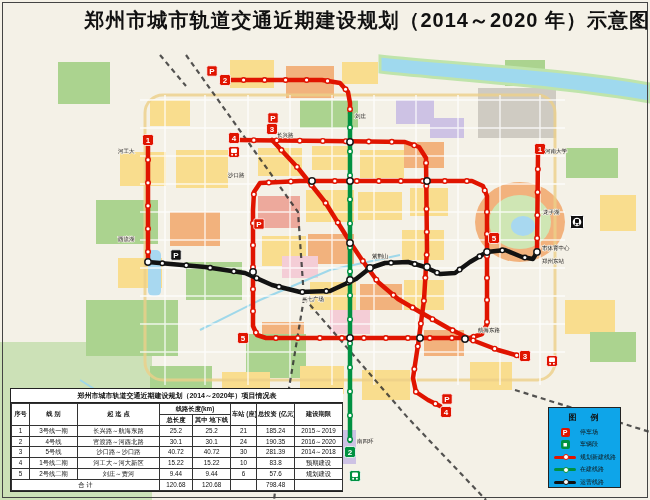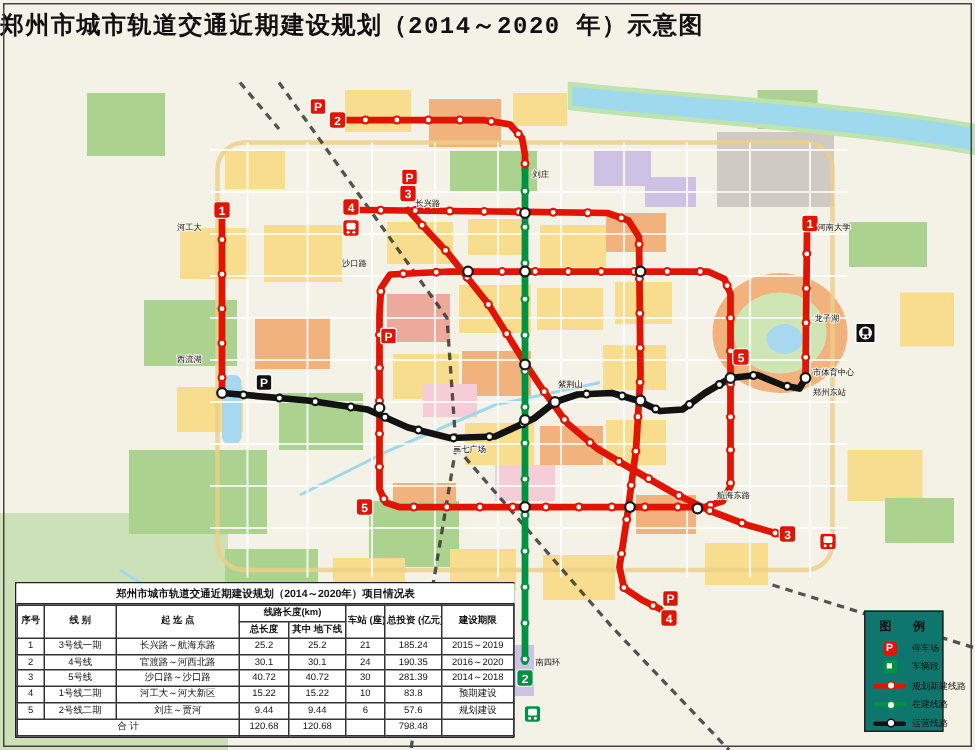--- a/index.html
+++ b/index.html
@@ -1,39 +1,39 @@
 <!DOCTYPE html>
 <html><head>
 <meta charset="utf-8">
 <style>
   html,body{margin:0;padding:0;background:#888;}
   .stage{position:relative;width:650px;height:500px;background:#f4f1e7;overflow:hidden;
          font-family:"Liberation Sans","DejaVu Sans",sans-serif;outline:1px solid #222;}
   .frame{position:absolute;inset:2px;border:1px solid #444;pointer-events:none;z-index:40;}
-  .map-title{position:absolute;top:7px;left:0;width:100%;text-align:left;z-index:30;
-             font-family:Liberation Mono, monospace;
-             font-size:16px;font-weight:bold;color:#111;letter-spacing:1px;}
+  .map-title{position:absolute;top:7px;left:0;width:100%;text-align:right;z-index:30;
+             font-family:Liberation Sans, sans-serif;
+             font-size:20px;font-weight:bold;color:#111;letter-spacing:1px;}
   svg.city{position:absolute;left:0;top:0;z-index:1;}
   
   .by{fill:#f9dd8e}.bo{fill:#f2b27d}.bs{fill:#eda99c}.bg{fill:#abd38f}
   .bb{fill:#a8d8f0}.bv{fill:#cdc2e4}.bgr{fill:#cfcbc2}.bp{fill:#f4cdd6}
   
   .table-box{position:absolute;left:10px;top:388px;width:331px;z-index:20;background:#fff;
              border:1.5px solid #222;}
   .table-box table{border-collapse:collapse;width:100%;table-layout:fixed;}
   .table-box caption{font-size:7px;font-weight:bold;color:#111;padding:2px 0 1px;border-bottom:1px solid #222;
              background:#fff;caption-side:top;}
   .table-box th,.table-box td{border:1px solid #333;font-size:6.3px;color:#111;text-align:center;
              padding:1px 1px;line-height:1.25;overflow:hidden;white-space:nowrap;}
   .table-box th{font-weight:bold;}
   col.c-seq{width:18px}col.c-name{width:48px}col.c-sec{width:82px}col.c-len{width:33px}
   col.c-und{width:38px}col.c-sta{width:26px}col.c-inv{width:38px}col.c-per{width:48px}
   
-  .legend-box{position:absolute;left:576px;top:407px;width:53px;height:81px;z-index:20;
-              background:#0f766e;border:1.5px solid #222;padding:3px 4px;box-sizing:border-box;}
+  .legend-box{position:absolute;left:548px;top:407px;width:73px;height:81px;z-index:20;
+              background:#0ea5e9;border:1.5px solid #222;padding:3px 4px;box-sizing:border-box;}
   .legend-title{font-size:8px;font-weight:bold;letter-spacing:6px;text-align:center;color:#111;margin:1px 0 3px 4px;}
   .lg-item{display:flex;align-items:center;height:12.5px;}
   .lg-ico{width:24px;display:flex;justify-content:center;align-items:center;flex:0 0 24px;}
   .lg-label{font-size:6px;color:#111;margin-left:3px;white-space:nowrap;}
   .mini-box{width:9px;height:9px;border-radius:2px;color:#fff;font-size:7px;font-weight:bold;
             display:flex;align-items:center;justify-content:center;line-height:1;}
   .mini-line{position:relative;width:22px;height:3px;border-radius:2px;}
   .mini-line i{position:absolute;left:9px;top:-1.5px;width:4px;height:4px;background:#fff;
                border:1.2px solid currentColor;border-radius:50%;}
 </style>

